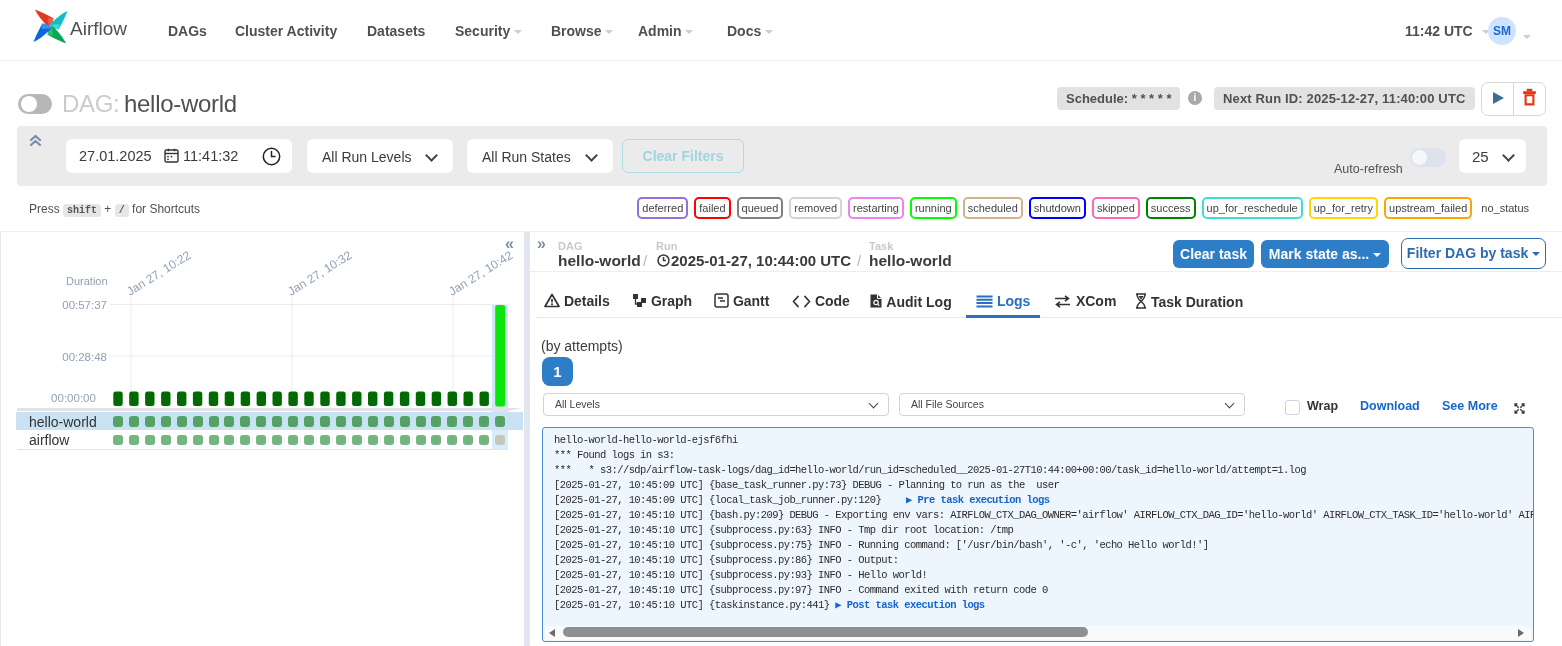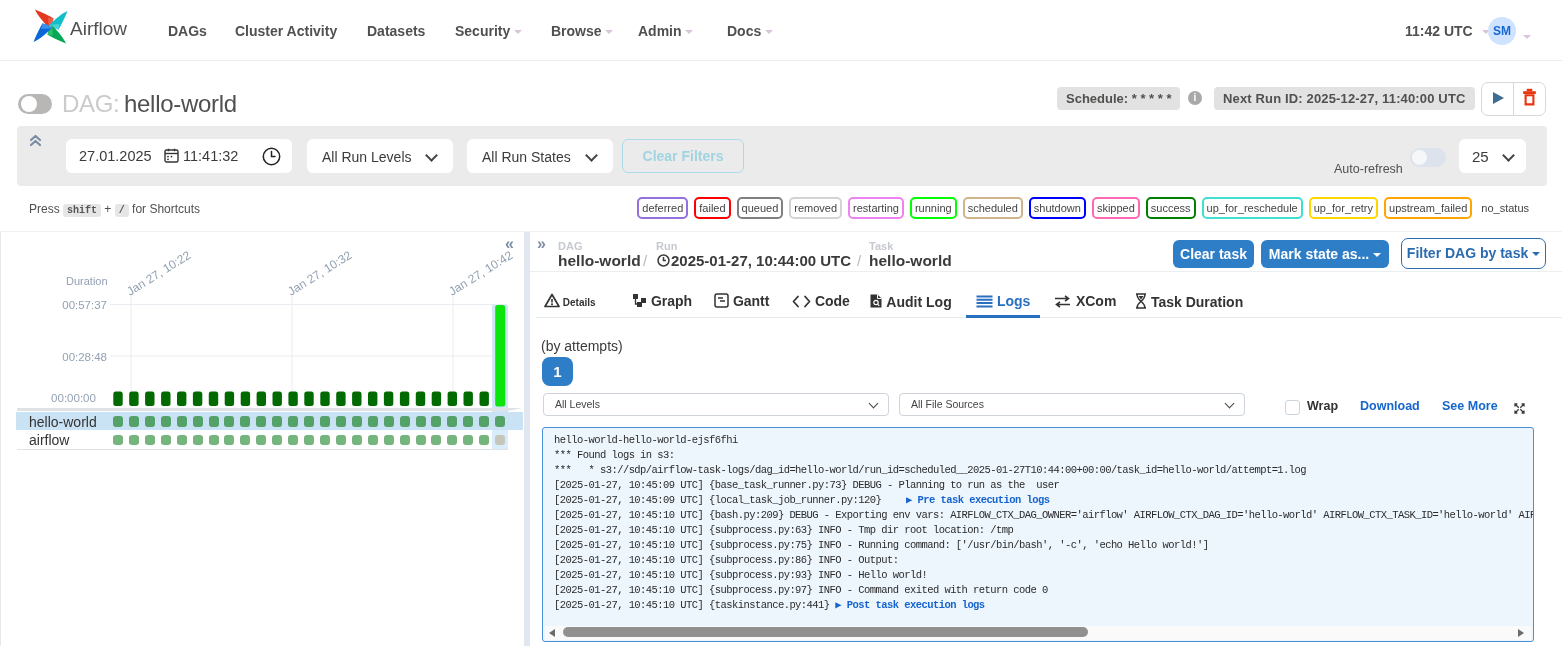--- a/index.html
+++ b/index.html
@@ -243,21 +243,21 @@
 <div class="abs" style="left:869px;top:240px;font-size:11px;font-weight:bold;color:#c6cad0;">Task</div>
 <div class="abs" style="left:869px;top:252px;font-size:15.5px;font-weight:bold;color:#3b3b3b;">hello-world</div>
 
 <div class="abs" style="left:1173px;top:240px;width:81px;height:28px;background:#2e7dc7;border-radius:6px;color:#fff;font-weight:bold;font-size:14px;text-align:center;line-height:28px;">Clear task</div>
 <div class="abs" style="left:1261px;top:240px;width:128px;height:28px;background:#2e7dc7;border-radius:6px;color:#fff;font-weight:bold;font-size:14px;text-align:center;line-height:28px;">Mark state as... <span class="caret" style="border-top-color:#fff;"></span></div>
 <div class="abs" style="left:1401px;top:238px;width:145px;height:31px;background:#fff;border:1px solid #2b6cb0;border-radius:7px;color:#2b6cb0;font-weight:bold;font-size:14px;text-align:center;line-height:29px;">Filter DAG by task <span class="caret" style="border-top-color:#2b6cb0;"></span></div>
 
 <div class="abs" style="left:530px;top:271px;width:1032px;height:1px;background:#eceff2;"></div>
 
 <div id="tabbar">
-    <div class="abs" style="left:544px;top:293px;color:#333;font-weight:bold;font-size:10px;white-space:nowrap;"><span style="vertical-align:-2px;"><svg width="16" height="15" viewBox="0 0 16 15">
+    <div class="abs" style="left:544px;top:293px;color:#333;font-weight:bold;font-size:14px;white-space:nowrap;"><span style="vertical-align:-2px;"><svg width="16" height="15" viewBox="0 0 16 15">
           <path d="M8 1.5 L15 13.5 H1 Z" fill="none" stroke="#333" stroke-width="1.7" stroke-linejoin="round"></path>
           <path d="M8 6v3.4" stroke="#333" stroke-width="1.6"></path>
           <circle cx="8" cy="11.3" r="1" fill="#333"></circle>
         </svg></span> Details</div>
     <div class="abs" style="left:632px;top:293px;color:#333;font-weight:bold;font-size:14px;white-space:nowrap;"><span style="vertical-align:-2px;"><svg width="15" height="15" viewBox="0 0 15 15">
           <rect x="1" y="1" width="5" height="5" fill="#333"></rect>
           <rect x="9" y="5" width="5" height="5" fill="#333"></rect>
           <rect x="5" y="9" width="5" height="5" fill="#333"></rect>
           <path d="M3.5 6v5h3" stroke="#333" stroke-width="1.3" fill="none"></path>
         </svg></span> Graph</div>

